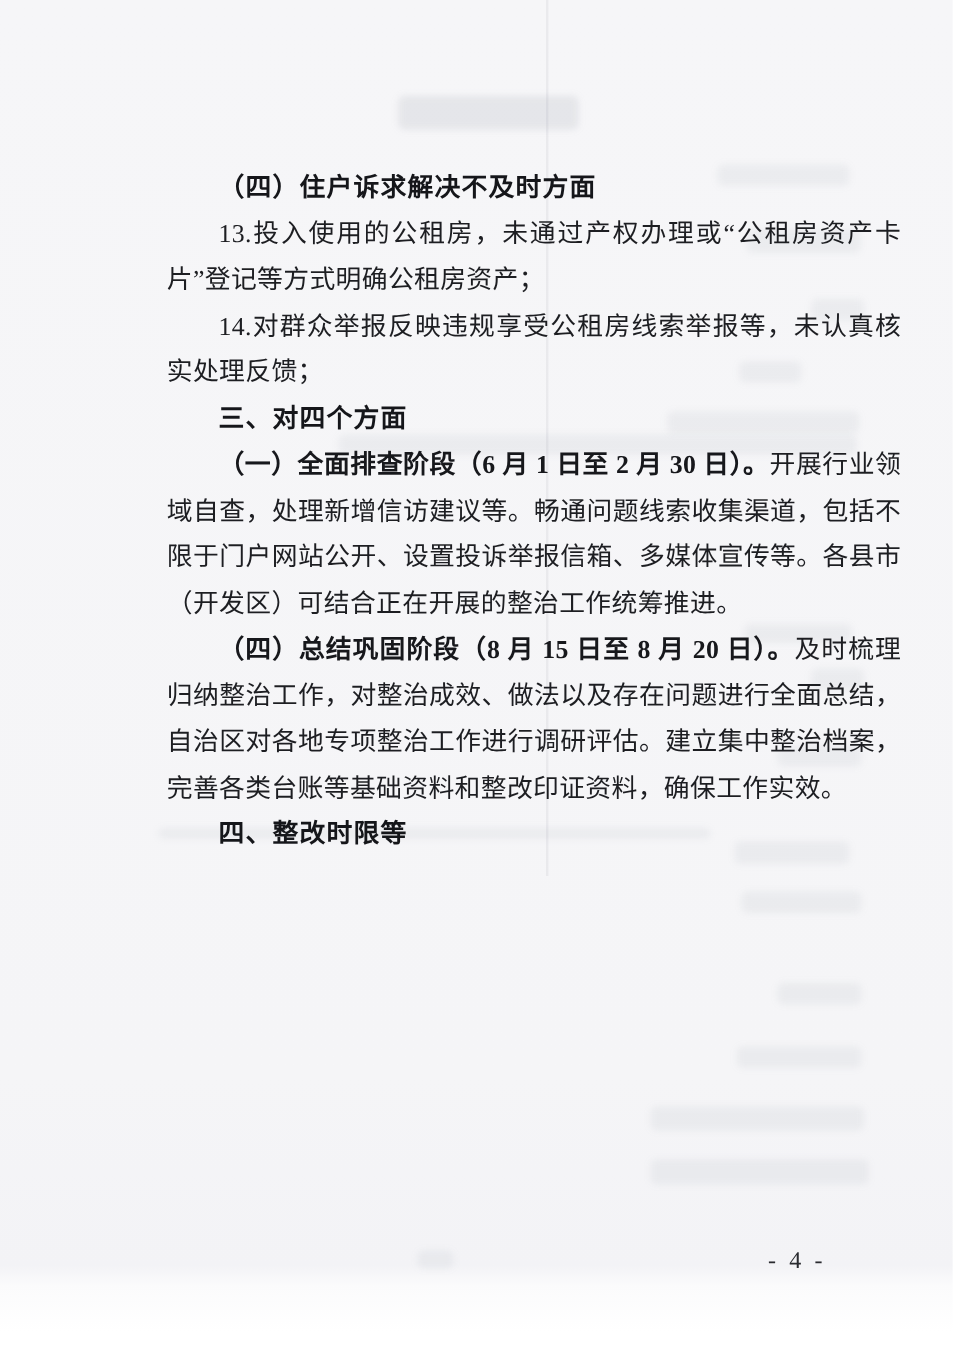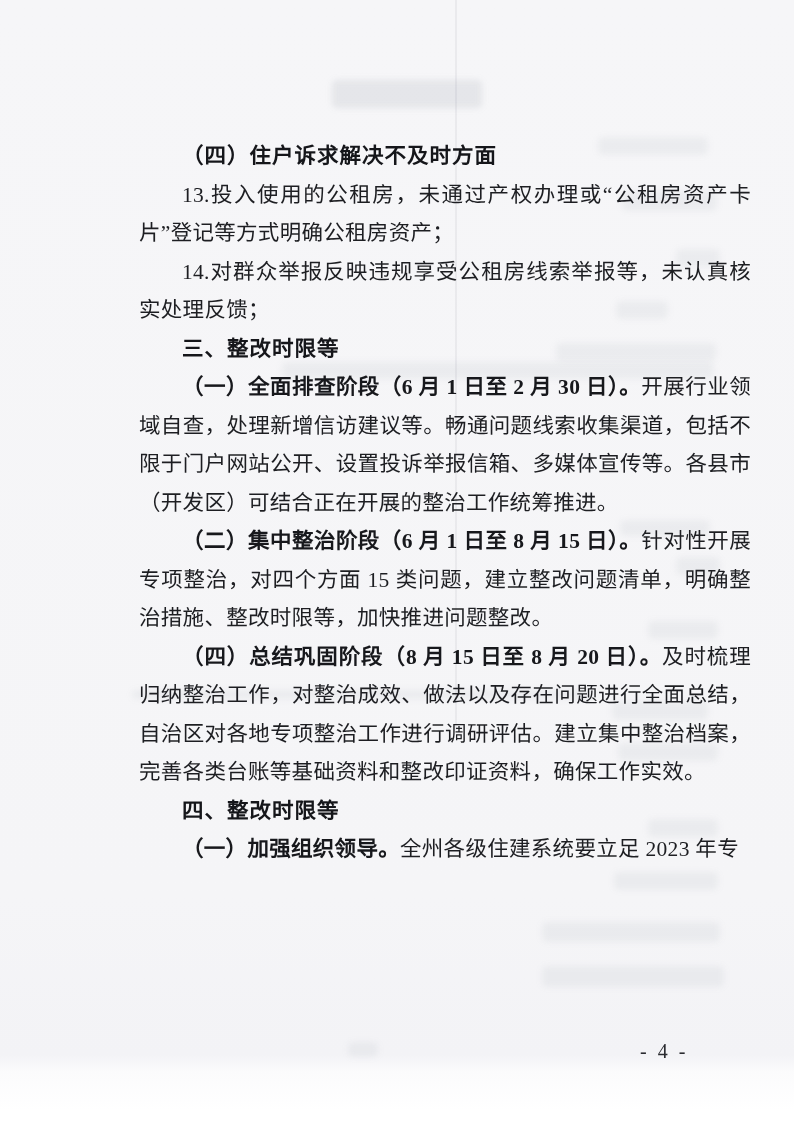--- a/index.html
+++ b/index.html
@@ -99,22 +99,20 @@
   <div class="bleed light" style="left:542px; top:922px; width:178px; height:20px;"></div>
   <div class="bleed light" style="left:542px; top:966px; width:182px; height:21px;"></div>
   <div class="bleed light" style="left:348px; top:1042px; width:30px; height:15px;"></div>
 
   <div class="crease"></div>
 
   <div class="textblock" id="doc-body">
       <p class="heading">（四）住户诉求解决不及时方面</p>
       <p class="body">13.投入使用的公租房，未通过产权办理或“公租房资产卡片”登记等方式明确公租房资产；</p>
       <p class="body">14.对群众举报反映违规享受公租房线索举报等，未认真核实处理反馈；</p>
-      <p class="heading">三、整改时限等</p>
+      <p class="heading">三、对四个方面</p>
       <p class="body"><b class="lead">（一）全面排查阶段（6 月 1 日至 2 月 30 日）。</b>开展行业领域自查，处理新增信访建议等。畅通问题线索收集渠道，包括不限于门户网站公开、设置投诉举报信箱、多媒体宣传等。各县市（开发区）可结合正在开展的整治工作统筹推进。</p>
-      <p class="body"><b class="lead">（二）集中整治阶段（6 月 1 日至 8 月 15 日）。</b>针对性开展专项整治，对四个方面 15 类问题，建立整改问题清单，明确整治措施、整改时限等，加快推进问题整改。</p>
       <p class="body"><b class="lead">（四）总结巩固阶段（8 月 15 日至 8 月 20 日）。</b>及时梳理归纳整治工作，对整治成效、做法以及存在问题进行全面总结，自治区对各地专项整治工作进行调研评估。建立集中整治档案，完善各类台账等基础资料和整改印证资料，确保工作实效。</p>
       <p class="heading">四、整改时限等</p>
-      <p class="body"><b class="lead">（一）加强组织领导。</b>全州各级住建系统要立足 2023 年专</p>
     </div>
 
   <div class="pagenum">- 4 -</div>
 </div>
 
 </body></html>

